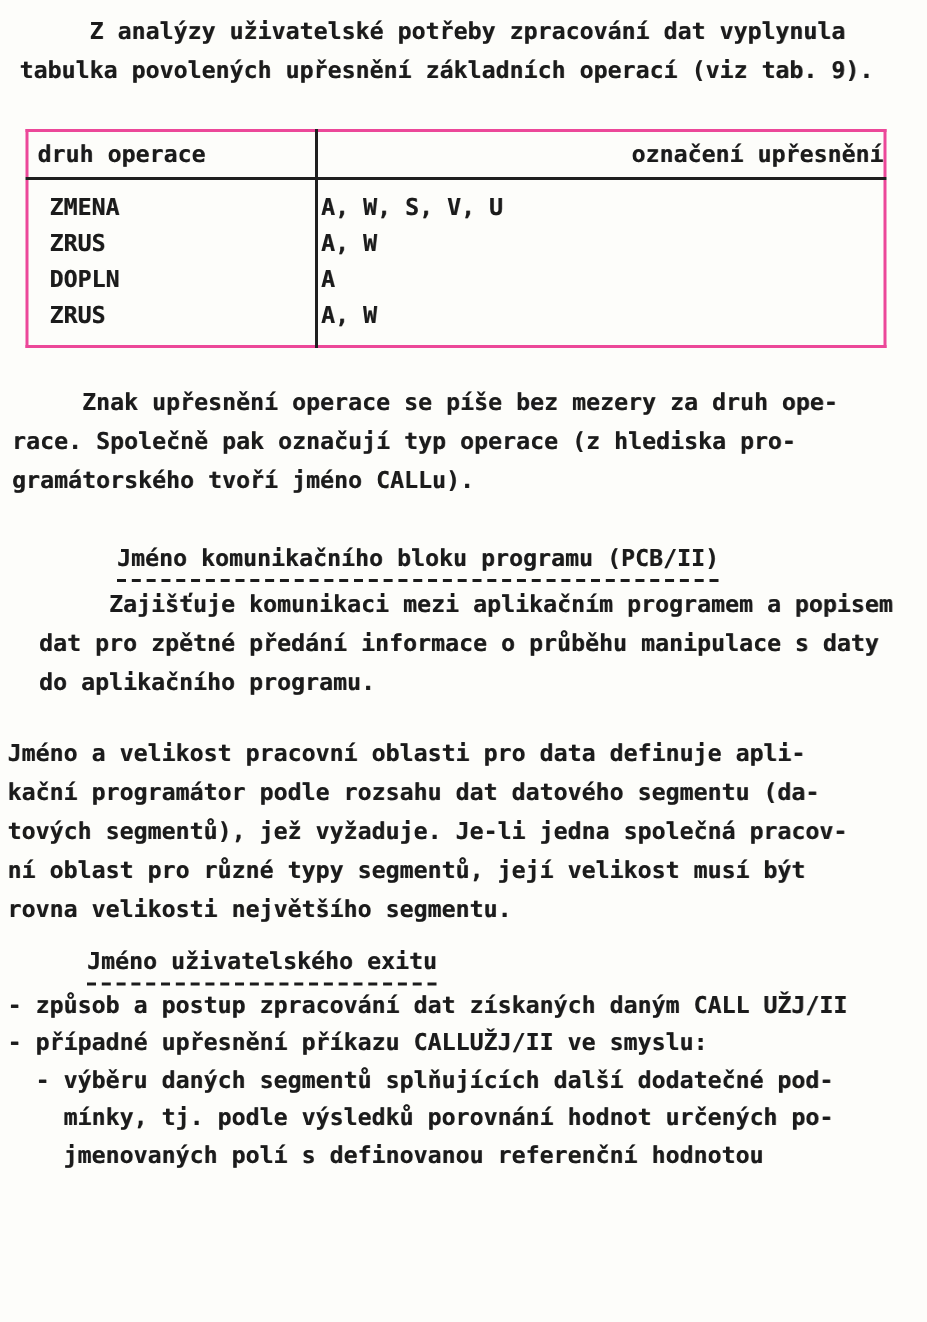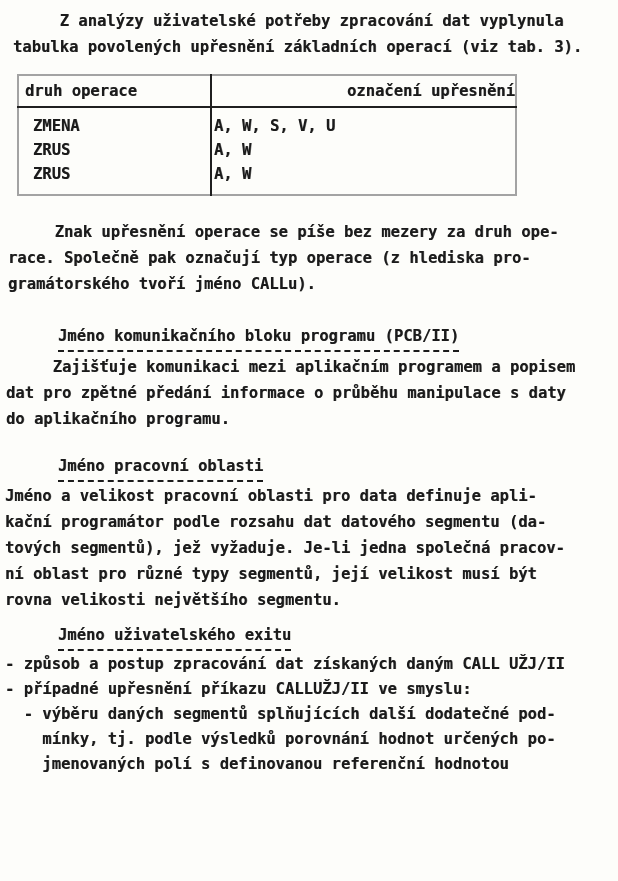--- a/index.html
+++ b/index.html
@@ -22,24 +22,24 @@
     height: 881px;
     padding-top: 8px;
   }
   .pre { white-space: pre; }
 
   
   .intro { margin-left: 13px; }
 
   
   .op-table {
-    margin: 14px 0 0 17px;
-    width: 500px;
+    margin: 26px 0 0 17px;
+    width: 574px;
     border-collapse: collapse;
-    border: 2px solid #a3a3a3;
+    border: 2px solid #ec4899;
     font-size: 15.5px;
     line-height: 24px;
   }
   .op-table th {
     border-bottom: 2px solid #1f1f1f;
     font-weight: 700;
     height: 32px;
     padding: 0;
   }
   .op-table th.col-op {
@@ -71,51 +71,55 @@
   
   .para-znak { margin: 23px 0 0 8px; }
 
   .heading {
     display: inline-block;
     margin-left: 58px;
     border-bottom: 2px dashed #1b1b1b;
     padding-bottom: 2px;
     line-height: 24px;
   }
-  .sec-pcb { margin-top: 26px; }
+  .sec-pcb { margin-top: 26px; padding-left: 20px; }
   .sec-pcb-body { margin: 2px 0 0 6px; }
   .sec-work { margin-top: 21px; }
   .sec-work-body { margin: 1px 0 0 5px; }
   .sec-exit { margin-top: 9px; }
   .sec-exit-intro { margin: 2px 0 0 5px; }
   .sec-exit-bullets { margin: 1px 0 0 5px; line-height: 25px; }
 </style>
 </head>
 <body>
 
 <div class="page">
 
   <div class="pre intro">     Z analýzy uživatelské potřeby zpracování dat vyplynula
-tabulka povolených upřesnění základních operací (viz tab. 3).</div>
+tabulka povolených upřesnění základních operací (viz tab. 9).</div>
 
   <table class="op-table">
     <thead>
       <tr>
         <th class="col-op">druh operace</th>
         <th class="col-ref">označení upřesnění</th>
       </tr>
     </thead>
     <tbody>
       <tr class="first">
         <td class="cell-op">ZMENA</td>
         <td class="cell-ref">A, W, S, V, U</td>
       </tr>
       <tr>
         <td class="cell-op">ZRUS</td>
         <td class="cell-ref">A, W</td>
+      </tr>
+      <tr>
+        <td class="cell-op">DOPLN</td>
+        <td class="cell-ref">A</td>
       </tr>
       <tr class="last">
         <td class="cell-op">ZRUS</td>
         <td class="cell-ref">A, W</td>
       </tr>
     </tbody>
   </table>
 
 
   <div class="pre para-znak">     Znak upřesnění operace se píše bez mezery za druh ope-
@@ -123,21 +127,20 @@
 gramátorského tvoří jméno CALLu).</div>
 
   <div class="sec-pcb">
     <span class="heading">Jméno komunikačního bloku programu (PCB/II)</span>
     <div class="pre sec-pcb-body">     Zajišťuje komunikaci mezi aplikačním programem a popisem
 dat pro zpětné předání informace o průběhu manipulace s daty
 do aplikačního programu.</div>
   </div>
 
   <div class="sec-work">
-    <span class="heading">Jméno pracovní oblasti</span>
     <div class="pre sec-work-body">Jméno a velikost pracovní oblasti pro data definuje apli-
 kační programátor podle rozsahu dat datového segmentu (da-
 tových segmentů), jež vyžaduje. Je-li jedna společná pracov-
 ní oblast pro různé typy segmentů, její velikost musí být
 rovna velikosti největšího segmentu.</div>
   </div>
 
   <div class="sec-exit">
     <span class="heading">Jméno uživatelského exitu</span>
     <div class="pre sec-exit-bullets">- způsob a postup zpracování dat získaných daným CALL UŽJ/II

